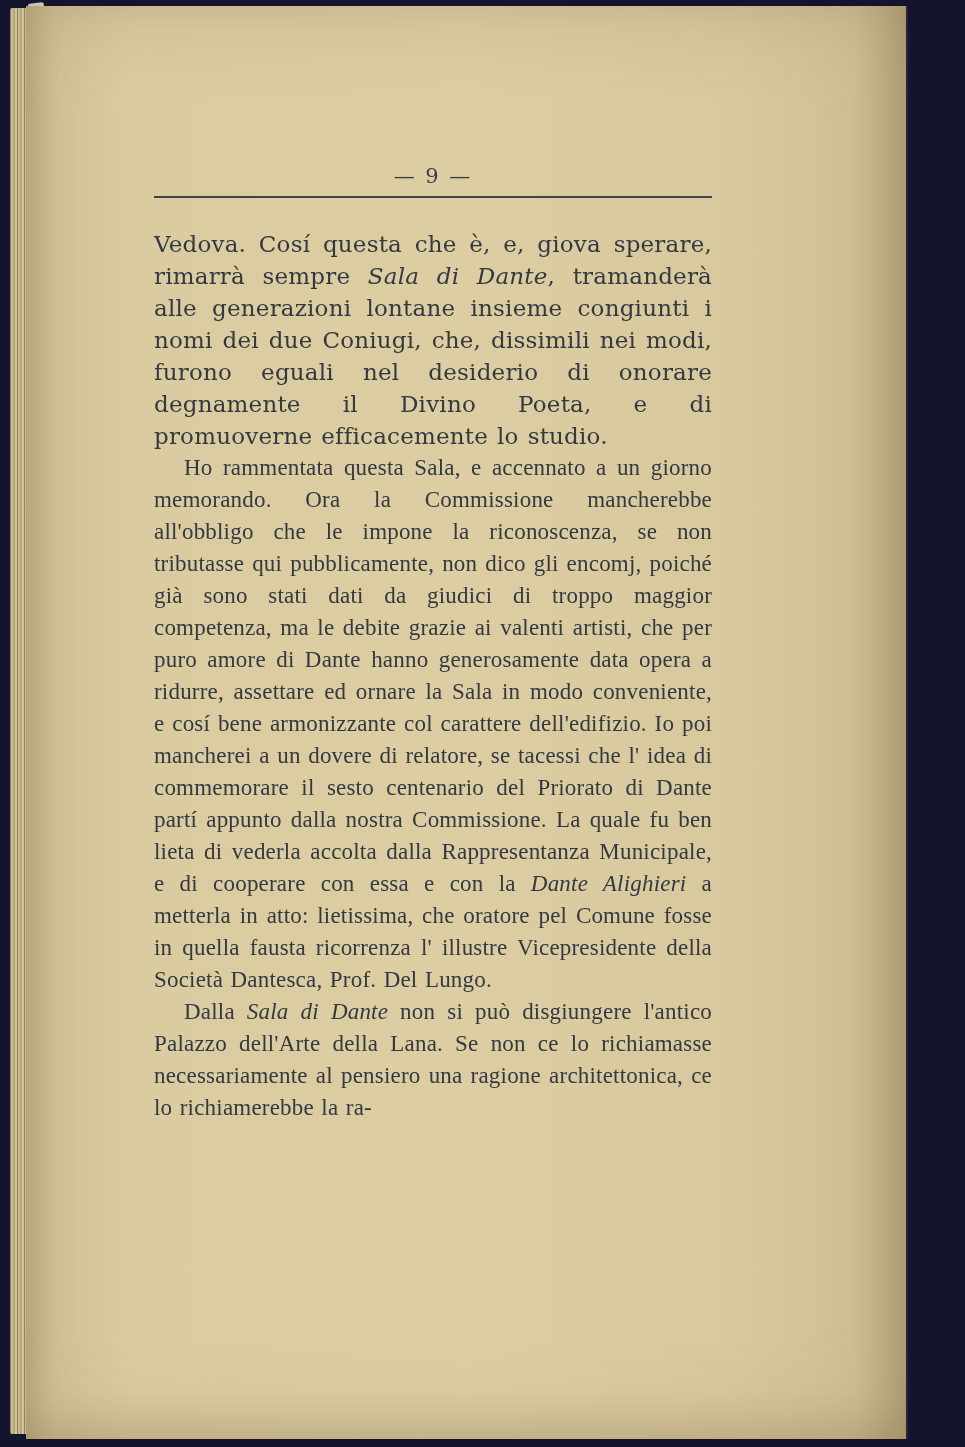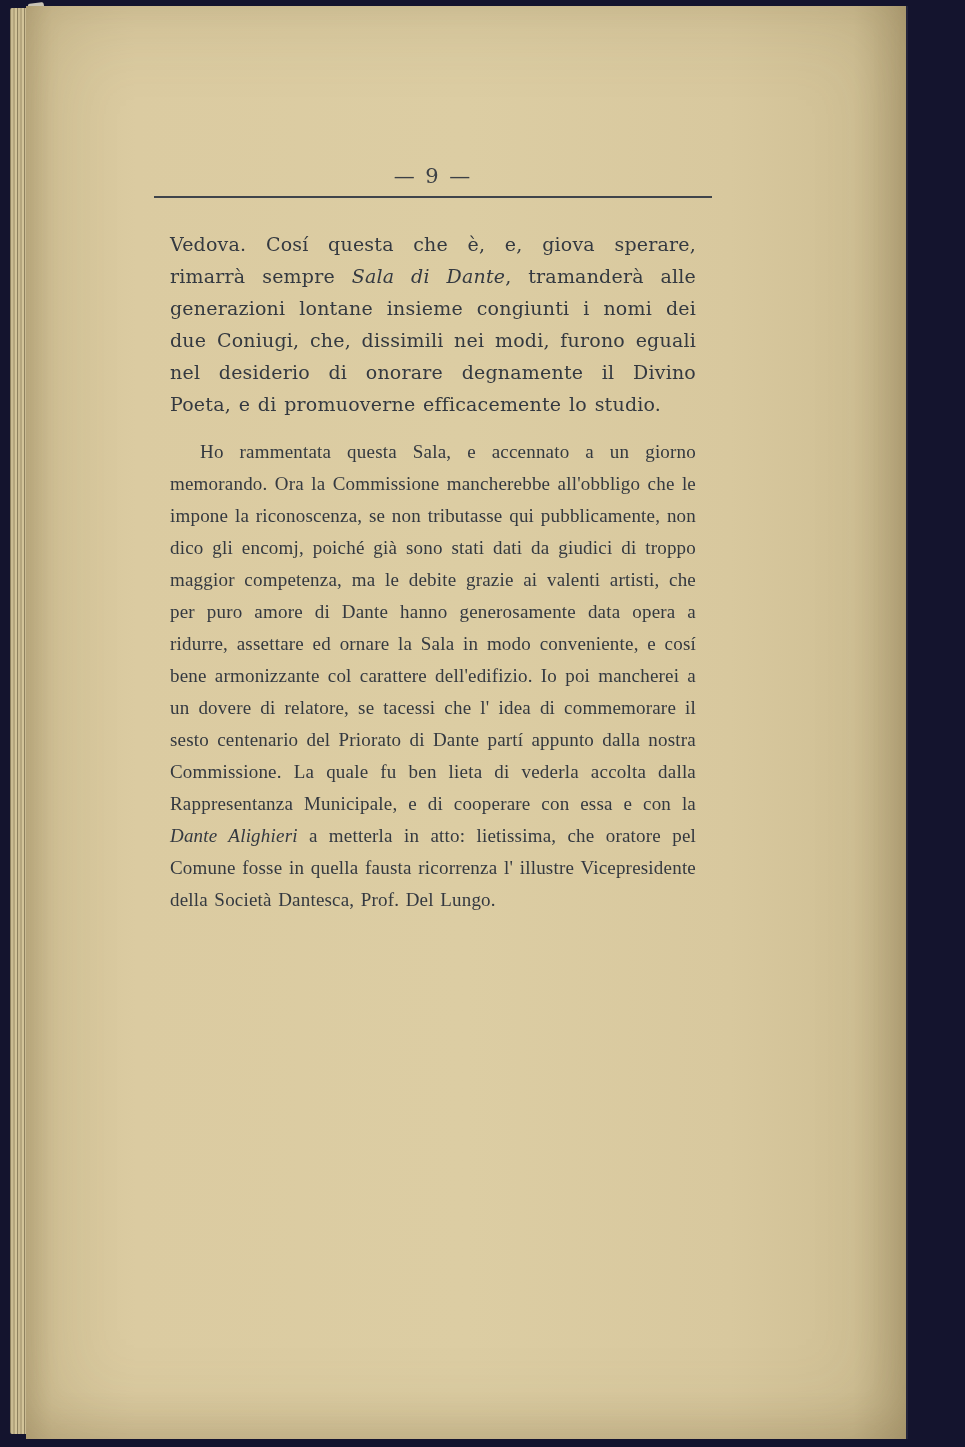--- a/index.html
+++ b/index.html
@@ -43,22 +43,22 @@
     color:#3c4046;
     letter-spacing:2px;
     margin:0 0 8px 0;
   }
   .rule{
     height:2px;
     background:#3f444b;
     margin:0 0 30px 0;
   }
   .para{
-    margin:16px;
-    font-size:19px;
+    margin:0;
+    font-size:23px;
     line-height:32px;
     color:#343940;
     text-align:justify;
     letter-spacing:.2px;
     word-spacing:1.5px;
   }
   .indent{text-indent:30px;font-family:Liberation Serif, serif;}
   .it{font-style:italic;}
 </style>
 </head>
@@ -73,17 +73,18 @@
     <div class="content">
 
       <div class="pagenum">— 9 —</div>
 
       <div class="rule"></div>
 
       <p class="para"><span>Vedova. Cosí questa che è, e, giova sperare, rimarrà sempre </span><span class="it">Sala di Dante</span><span>, tramanderà alle generazioni lontane insieme congiunti i nomi dei due Coniugi, che, dissimili nei modi, furono eguali nel desiderio di onorare degnamente il Divino Poeta, e di promuoverne efficacemente lo studio.</span></p>
 
       <p class="para indent"><span>Ho rammentata questa Sala, e accennato a un giorno memorando. Ora la Commissione mancherebbe all'obbligo che le impone la riconoscenza, se non tributasse qui pubblicamente, non dico gli encomj, poiché già sono stati dati da giudici di troppo maggior competenza, ma le debite grazie ai valenti artisti, che per puro amore di Dante hanno generosamente data opera a ridurre, assettare ed ornare la Sala in modo conveniente, e cosí bene armonizzante col carattere dell'edifizio. Io poi mancherei a un dovere di relatore, se tacessi che l' idea di commemorare il sesto centenario del Priorato di Dante partí appunto dalla nostra Commissione. La quale fu ben lieta di vederla accolta dalla Rappresentanza Municipale, e di cooperare con essa e con la </span><span class="it">Dante Alighieri</span><span> a metterla in atto: lietissima, che oratore pel Comune fosse in quella fausta ricorrenza l' illustre Vicepresidente della Società Dantesca, Prof. Del Lungo.</span></p>
 
+      <p class="para indent"><span>Dalla </span><span class="it">Sala di Dante</span><span> non si può disgiungere l'antico Palazzo dell'Arte della Lana. Se non ce lo richiamasse necessariamente al pensiero una ragione architettonica, ce lo richiamerebbe la ra-</span></p>
 
     </div>
   </div>
 
 </div>
 
 </body></html>

